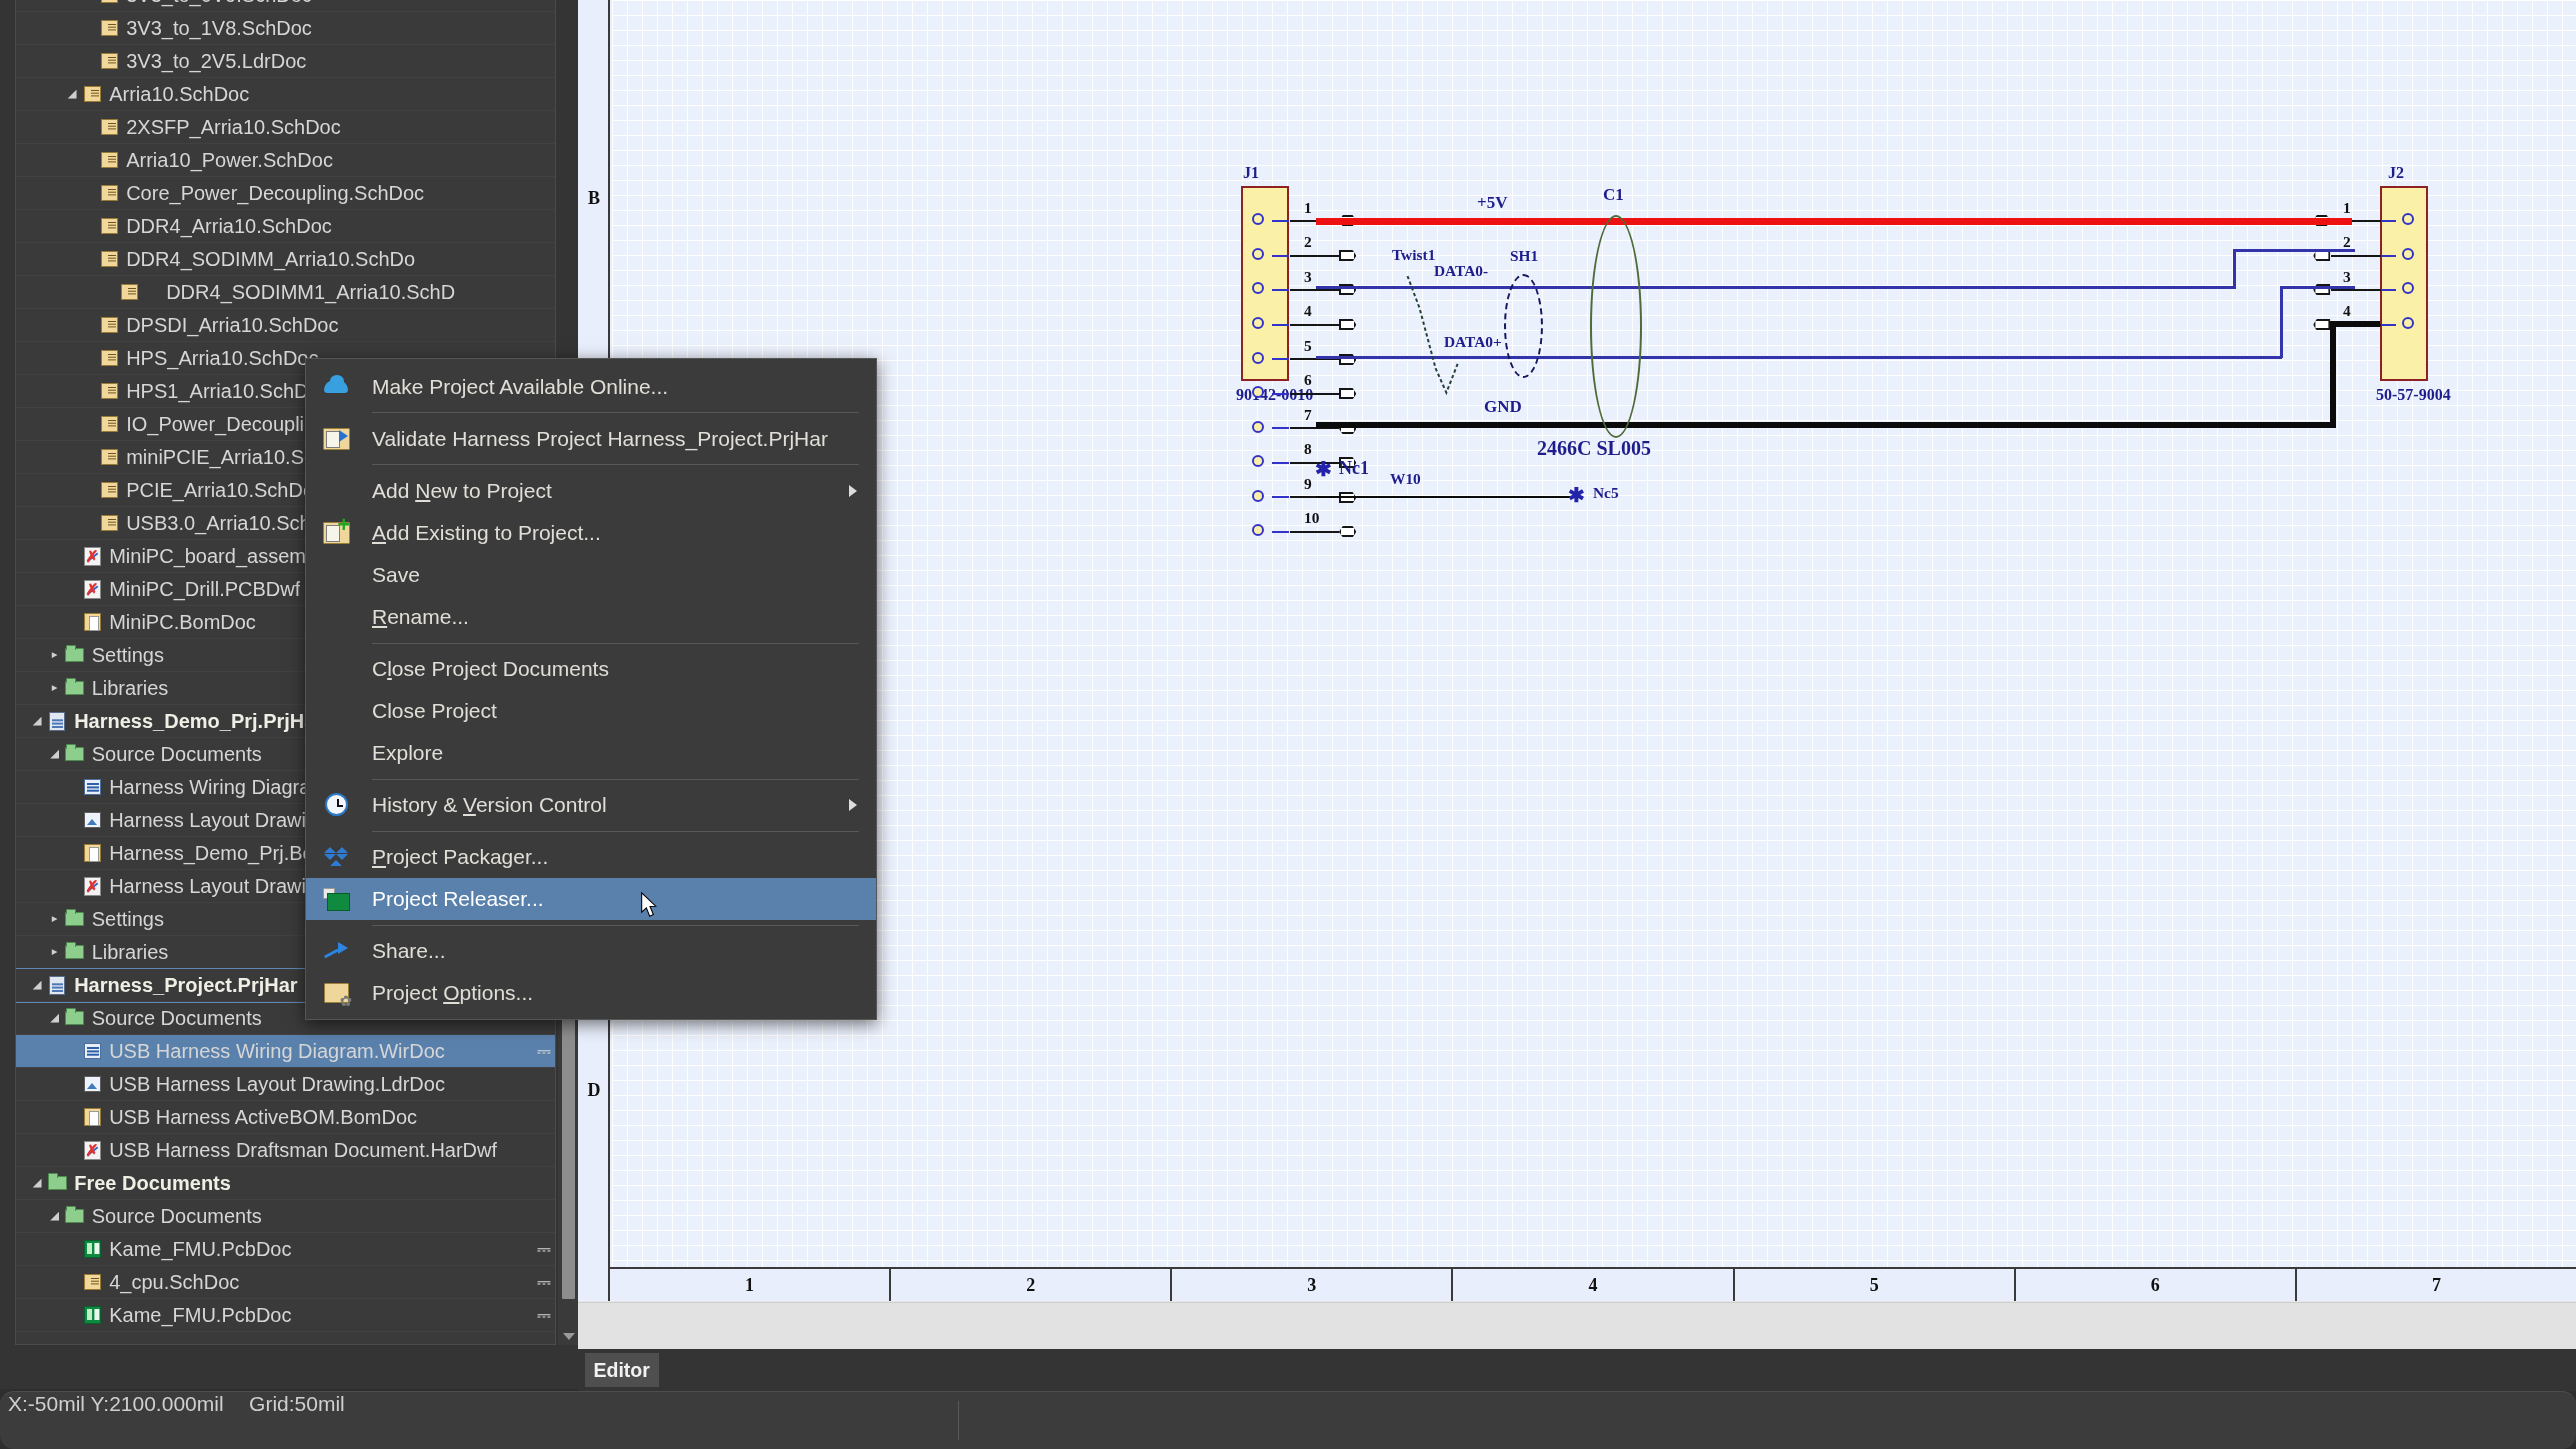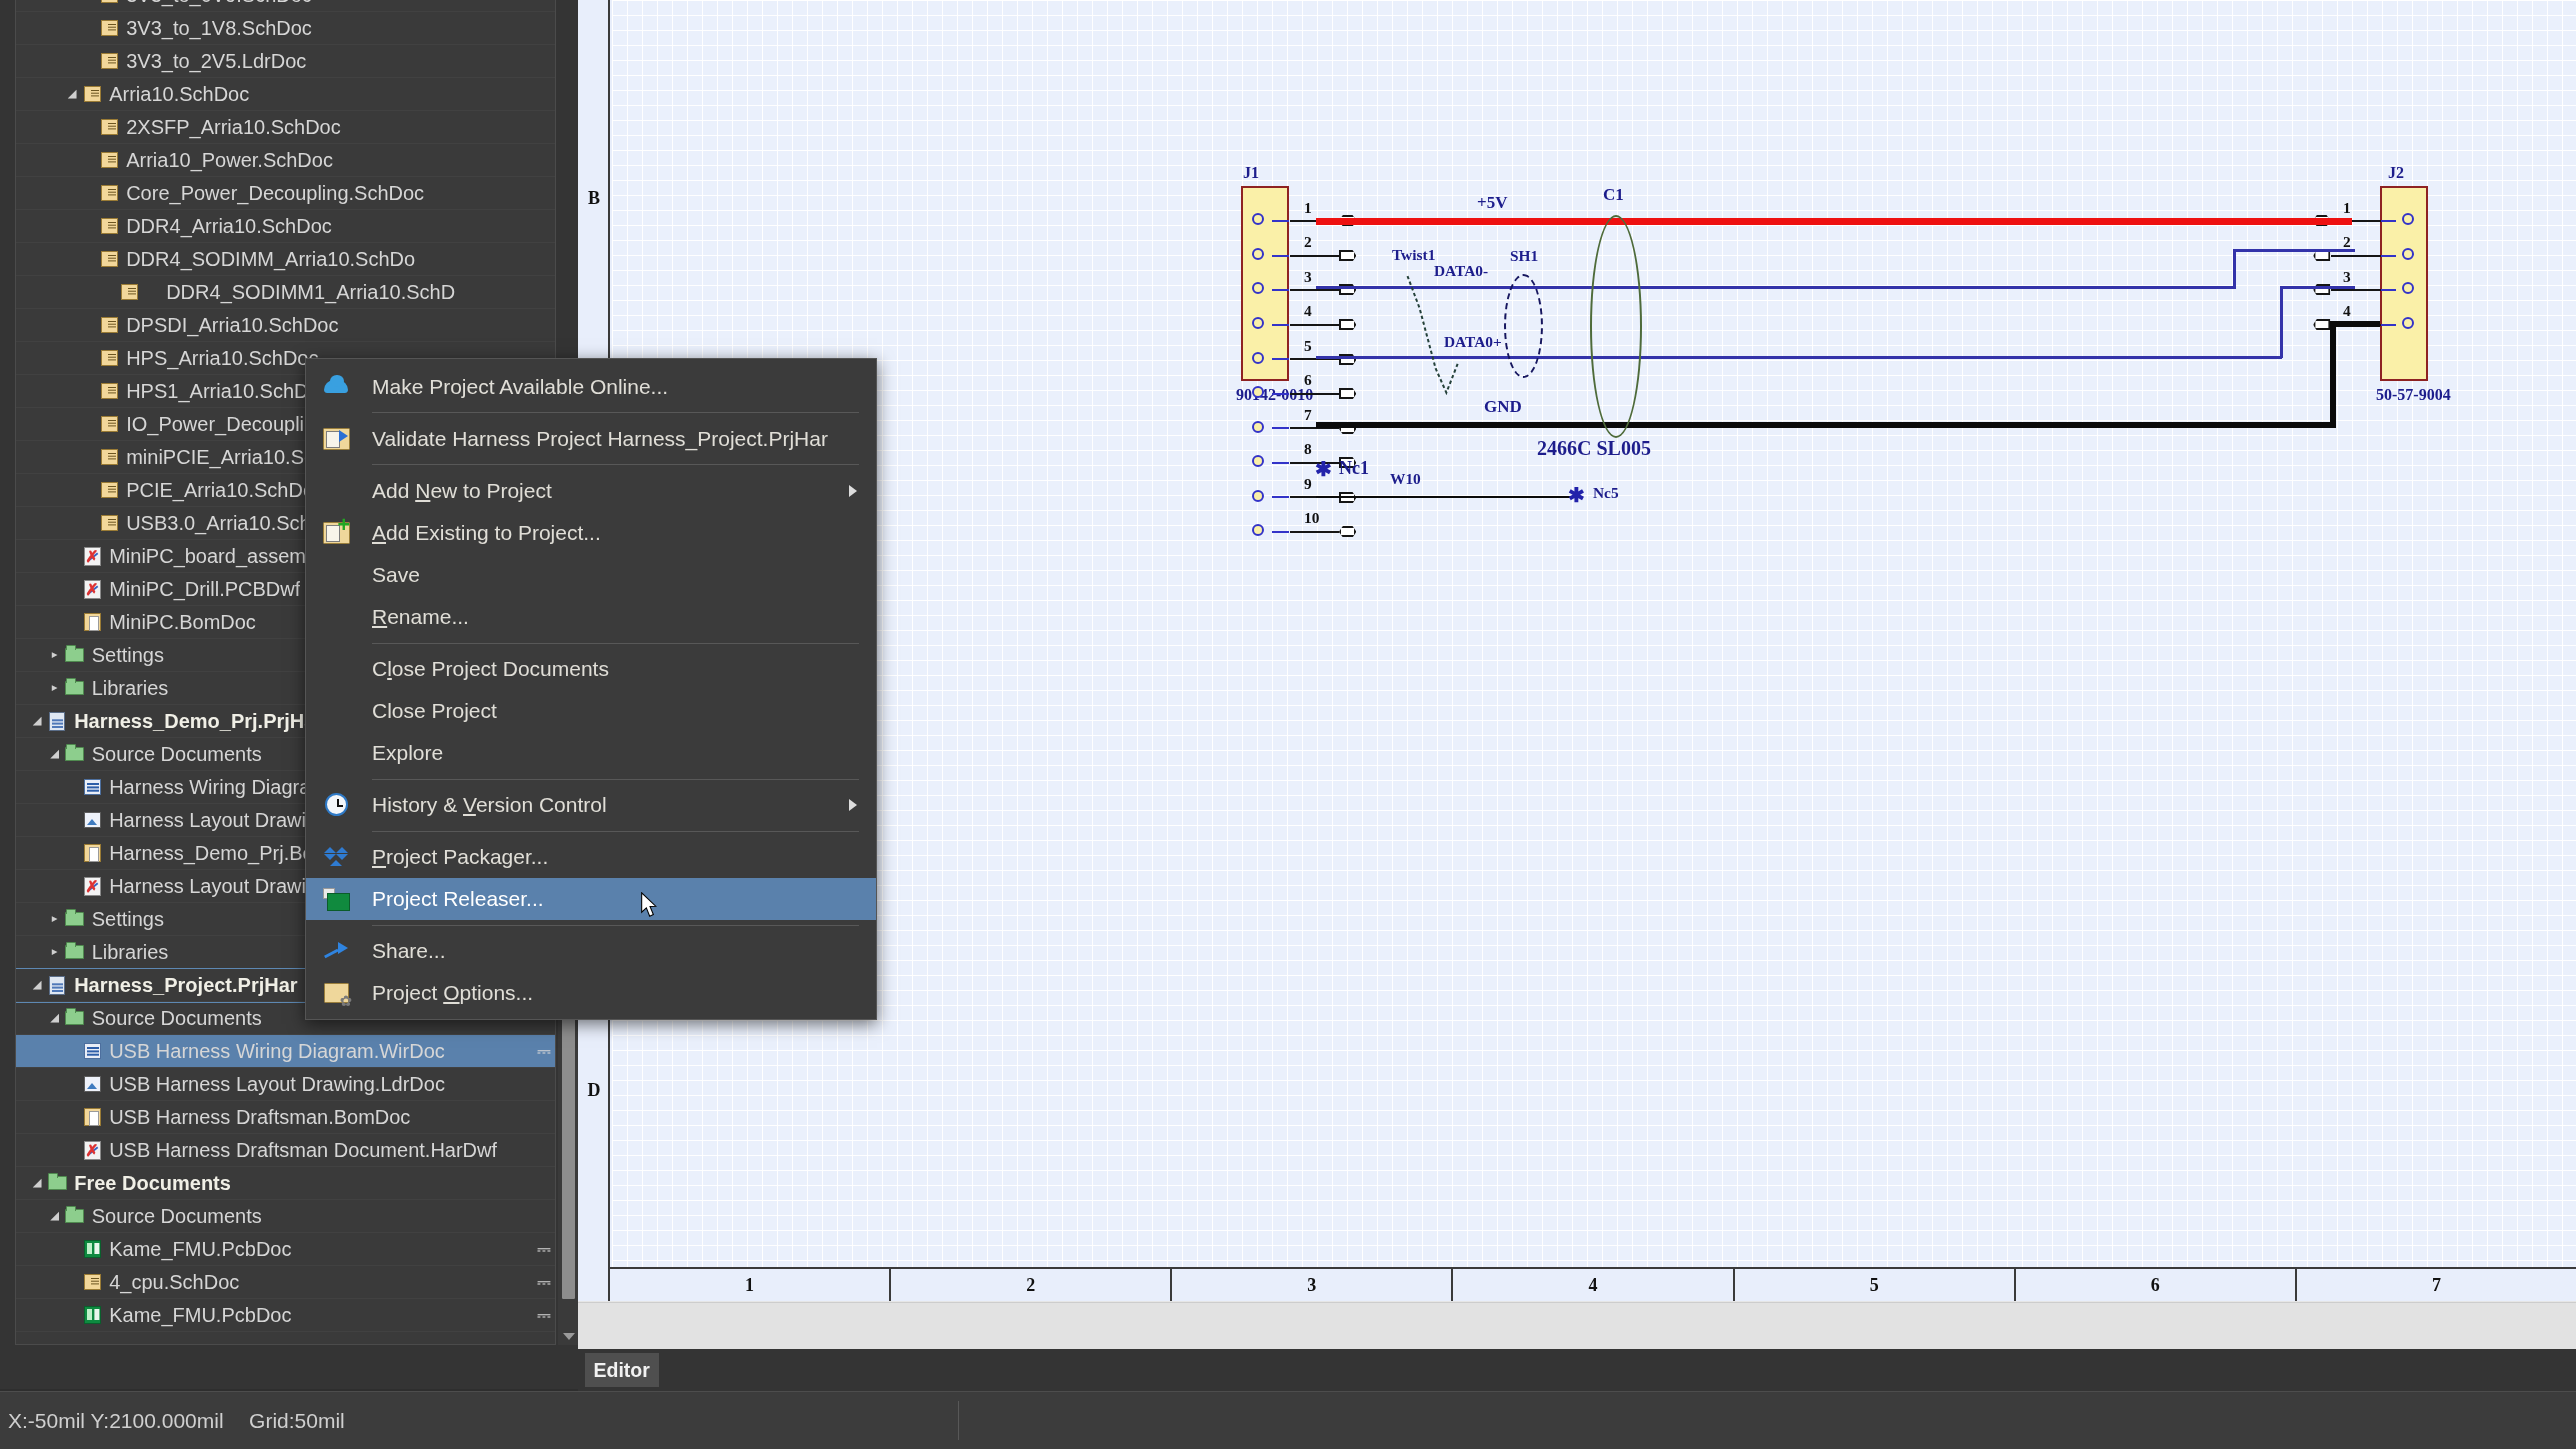--- a/index.html
+++ b/index.html
@@ -72,21 +72,21 @@
   }
   #tree-vthumb { position: absolute; left: 4px; right: 3.4px; top: 6.7px; height: 339px;
     background: #8d8d8d; border-radius: 1.3px; }
   #tree-vdown { position: absolute; left: 4.7px; bottom: 5.4px; width: 0; height: 0;
     border-left: 6px solid transparent; border-right: 6px solid transparent; border-top: 7.4px solid #9a9a9a; }
 
   
   #statusbar {
     position: absolute; left: 0; bottom: 0; width: 2576px; height: 58px;
     background: #3c3c3c; border-top: 0.7px solid #4d4d4d;
-    display: flex; align-items: center;
+    display: flex; align-items: flex-start; border-radius: 14px;
   }
   #statusbar .coord { color: #cfcfcf; font-size: 21px; padding-left: 8px; }
   #statusbar .grid { color: #cfcfcf; font-size: 21px; padding-left: 25.5px; }
   #statusbar .divider { position:absolute; left: 958px; top: 9.4px; bottom: 9.4px; width: 0.7px; background:#585858; }
 
   
   #editor-strip {
     position: absolute; left: 578px; bottom: 58px; width: 1998px; height: 42px;
     background: #343434;
   }
@@ -462,21 +462,21 @@
             <span class="ico">
               <span class="ic ic-ldr"></span>
             </span>
             <span class="lbl">USB Harness Layout Drawing.LdrDoc</span>
           </div>
           <div class="tree-row" style="padding-left: 47px;">
             <span class="twisty"></span>
             <span class="ico">
               <span class="ic ic-bom"></span>
             </span>
-            <span class="lbl">USB Harness Draftsman.BomDoc</span>
+            <span class="lbl">USB Harness ActiveBOM.BomDoc</span>
           </div>
           <div class="tree-row" style="padding-left: 47px;">
             <span class="twisty"></span>
             <span class="ico">
               <span class="ic ic-pcbdw"></span>
             </span>
             <span class="lbl">USB Harness Draftsman Document.HarDwf</span>
           </div>
           <div class="tree-row bold" style="padding-left: 12px;">
             <span class="twisty">◢</span>

